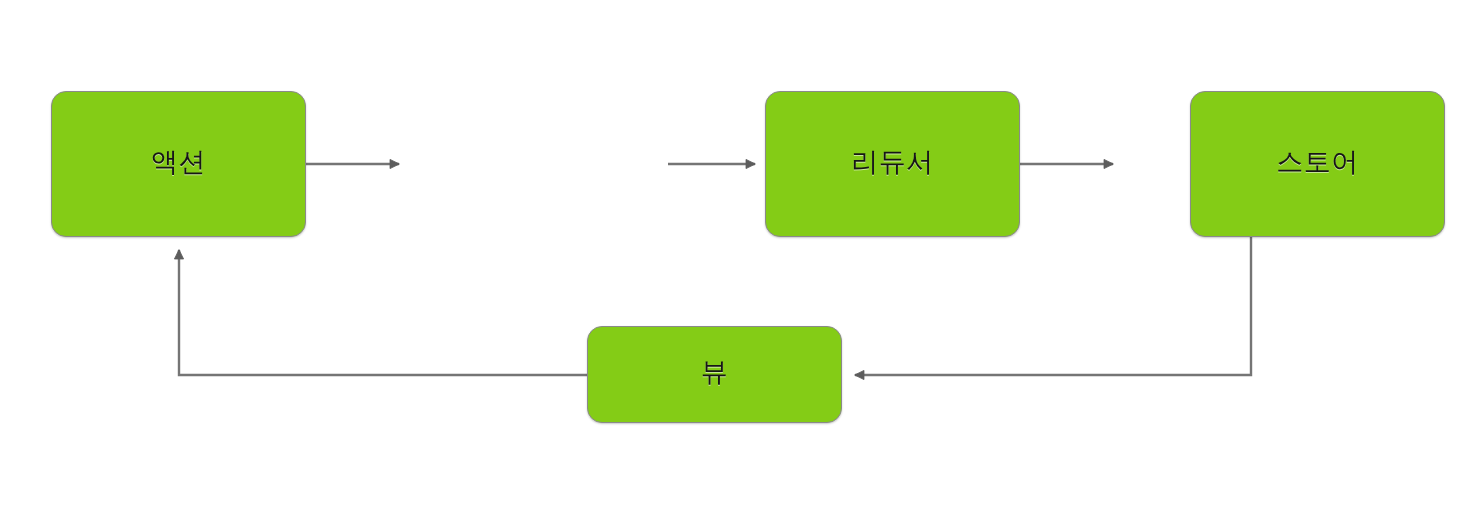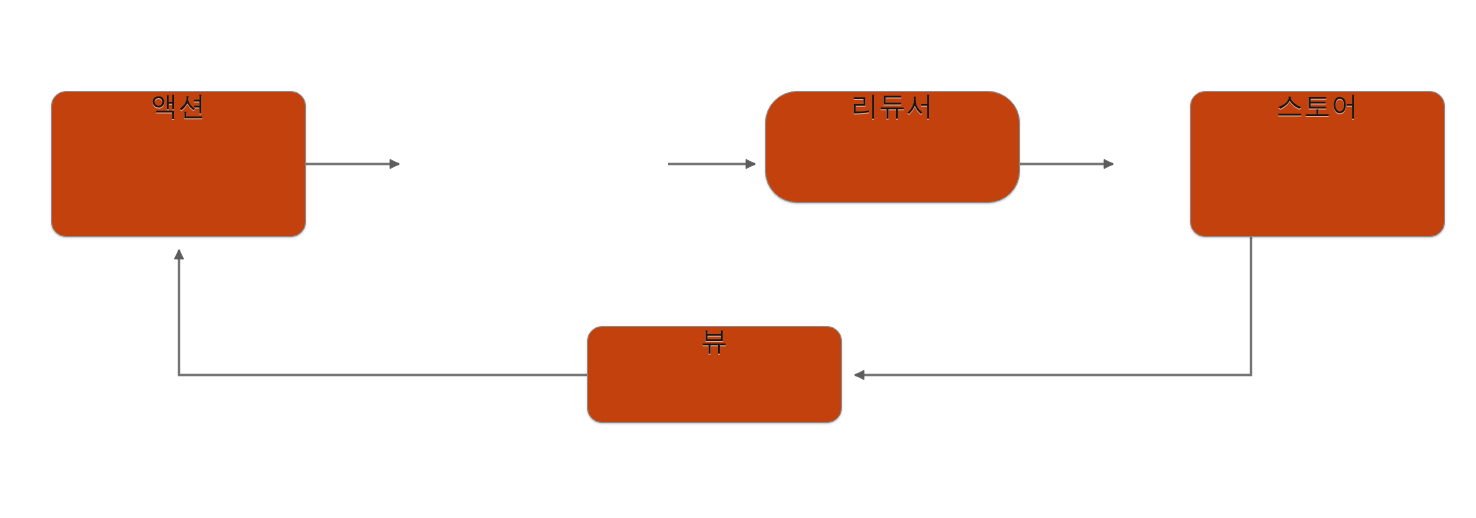--- a/index.html
+++ b/index.html
@@ -23,38 +23,40 @@
     left: 0;
     top: 0;
     width: 1476px;
     height: 518px;
     pointer-events: none;
   }
   .node {
     position: absolute;
     box-sizing: border-box;
     display: flex;
+    align-items: center;
     justify-content: center;
-    background: #c2410c;
+    background: #84cc16;
     border: 1.6px solid #8a8a8a;
     border-radius: 15px;
     box-shadow: 0 1px 2px rgba(0,0,0,0.22);
+    font-family: Liberation Mono, monospace;
   }
   .node-label {
     font-size: 27px;
     line-height: 1;
     color: #161616;
     letter-spacing: 0.5px;
     white-space: nowrap;
     text-shadow: 0 1px 0 rgba(255,255,255,0.55);
   }
   
   .node-action     { left: 51px;   top: 91px;  width: 255px; height: 146px; }
   .node-middleware { left: 409px;  top: 91px;  width: 259px; height: 146px; }
-  .node-reducer    { left: 765px;  top: 91px;  width: 255px; height: 112px; border-radius: 32px; }
+  .node-reducer    { left: 765px;  top: 91px;  width: 255px; height: 146px; }
   .node-store      { left: 1190px; top: 91px;  width: 255px; height: 146px; }
   .node-view       { left: 587px;  top: 326px; width: 255px; height: 97px;  }
 </style>
 </head>
 <body>
 
 <div id="canvas">
 
   <svg id="wires" viewBox="0 0 1476 518" width="1476" height="518" aria-hidden="true">
     <defs>

